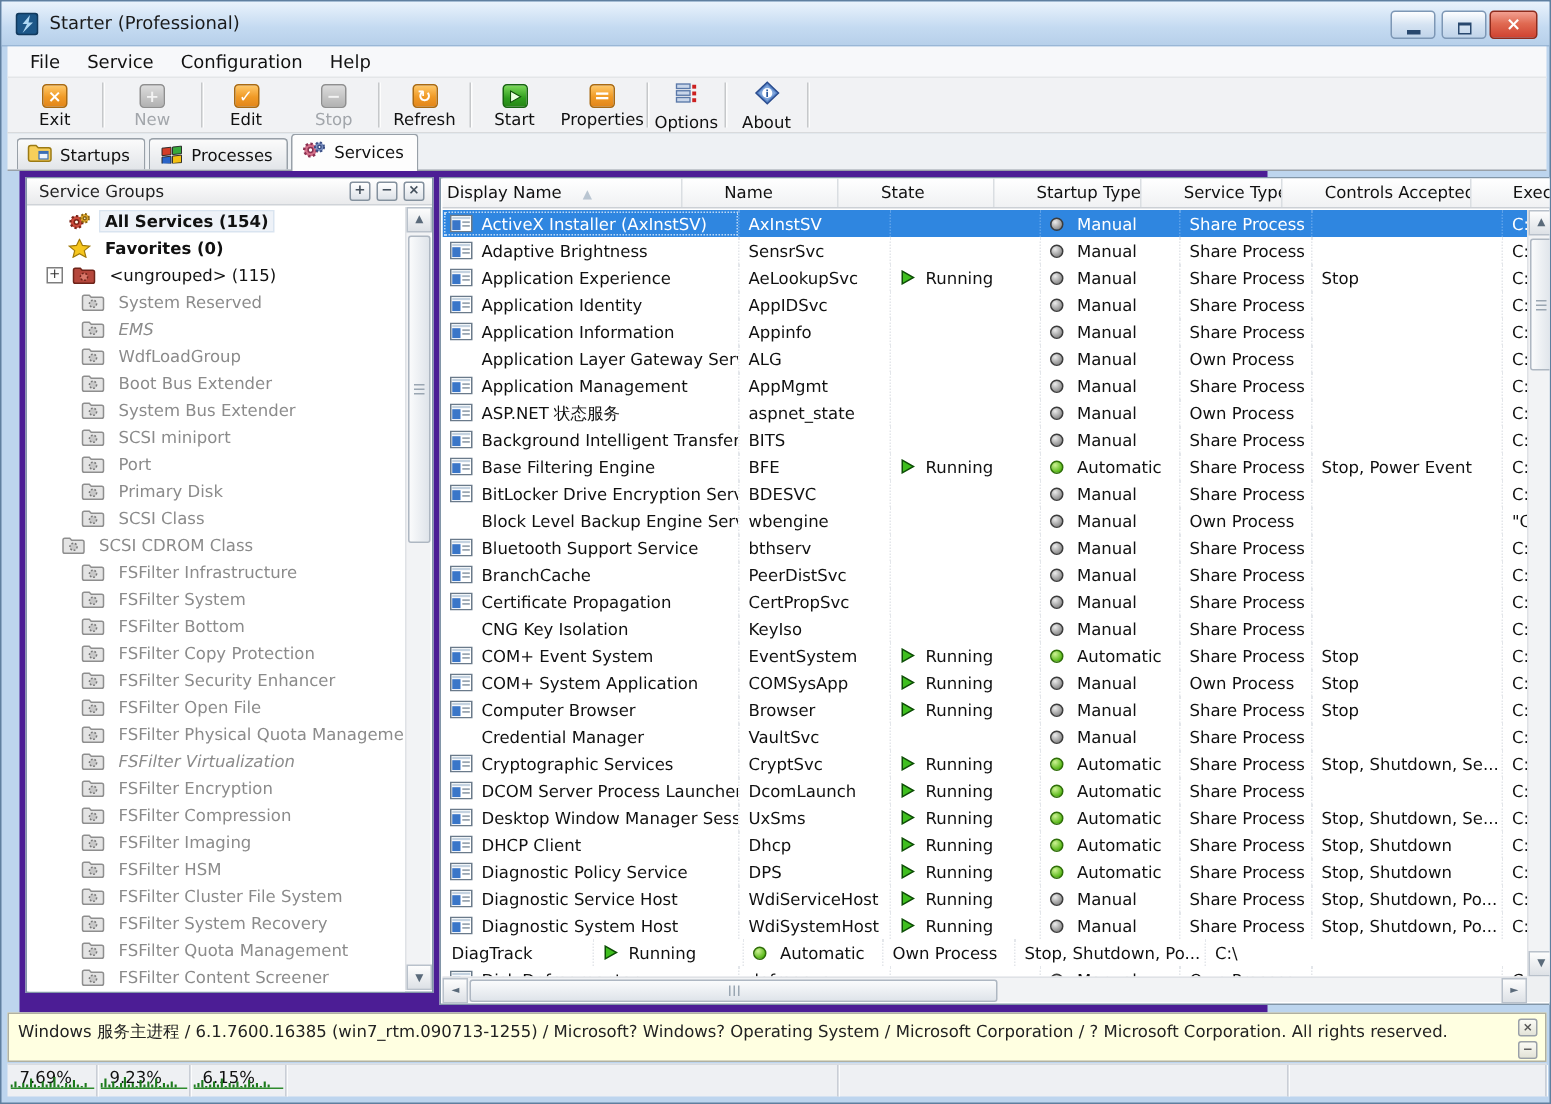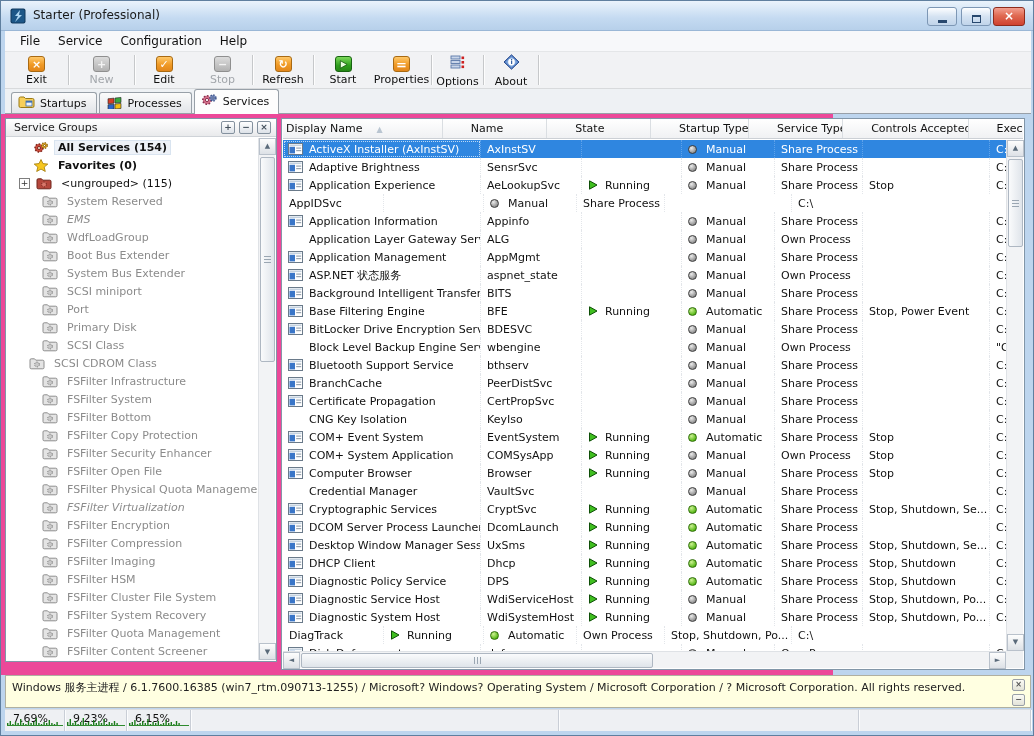--- a/index.html
+++ b/index.html
@@ -40,21 +40,21 @@
 
   
   .tabstrip{position:absolute;left:4px;top:88px;width:1026px;height:25px;background:#eef1f4;
     display:flex;align-items:flex-end;padding-left:6px;border-bottom:1px solid #98a0a8;}
   .tab{height:21px;display:flex;align-items:center;gap:5px;padding:0 9px 0 6px;font-size:11px;color:#111;
     background:linear-gradient(#fbfbfb,#e2e5e9);border:1px solid #98a0a8;border-bottom:none;
     border-radius:3px 3px 0 0;margin-right:2px;}
   .tab.active{height:25px;background:#fdfdfd;margin-bottom:-1px;padding-bottom:1px;}
 
   
-  .workspace{position:absolute;left:0;top:113px;width:832px;height:561px;background:#ec4899;}
+  .workspace{position:absolute;left:12px;top:113px;width:832px;height:561px;background:#4c1d95;}
   .panel{position:absolute;background:#fff;border:1px solid #8296a8;}
   .sidebar{left:4px;top:4px;width:272px;height:544px;}
   .sidebar-header{position:absolute;left:0;top:0;right:0;height:18px;background:linear-gradient(#ffffff,#e9eaec);
     border-bottom:1px solid #cfd3d8;font-size:11px;color:#222;padding:2px 0 0 8px;}
   .sh-btn{position:absolute;top:2px;width:14px;height:13px;border:1px solid #84919e;border-radius:2px;
     background:linear-gradient(#ffffff,#dde2e8);font-size:9px;font-weight:bold;color:#44505c;text-align:center;line-height:11px;}
   .tree{position:absolute;left:1px;top:19px;right:18px;bottom:0;overflow:hidden;background:#fff;}
   .tree-row{height:18px;display:flex;align-items:center;font-size:11px;color:#111;white-space:nowrap;}
   .tree-row.muted{color:#8b8b8b;}
   .tree-row.bold{font-weight:bold;}
@@ -533,20 +533,30 @@
             </div>
             <div class="cell c-startup">
               <span class="circle manual"></span>
               <span>Manual</span>
             </div>
             <div class="cell c-service">Share Process</div>
             <div class="cell c-controls">Stop</div>
             <div class="cell c-exec">C:\</div>
           </div>
           <div class="trow">
+            <div class="cell c-display">
+              <span class="row-ico"><svg width="17" height="12" viewBox="0 0 17 12">
+                  <rect x="0.5" y="0.5" width="14" height="11" fill="#fff" stroke="#6a7a8a"></rect>
+                  <rect x="1.5" y="1.5" width="12" height="1.6" fill="#c4d2e0"></rect>
+                  <rect x="1.5" y="3.8" width="5.5" height="6.6" fill="#3a76c8"></rect>
+                  <rect x="8.2" y="4.5" width="5" height="1.2" fill="#9aa6b2"></rect>
+                  <rect x="8.2" y="7" width="5" height="1.2" fill="#9aa6b2"></rect>
+                </svg></span>
+              <span>Application Identity</span>
+            </div>
             <div class="cell c-name">AppIDSvc</div>
             <div class="cell c-state"></div>
             <div class="cell c-startup">
               <span class="circle manual"></span>
               <span>Manual</span>
             </div>
             <div class="cell c-service">Share Process</div>
             <div class="cell c-controls"></div>
             <div class="cell c-exec">C:\</div>
           </div>

